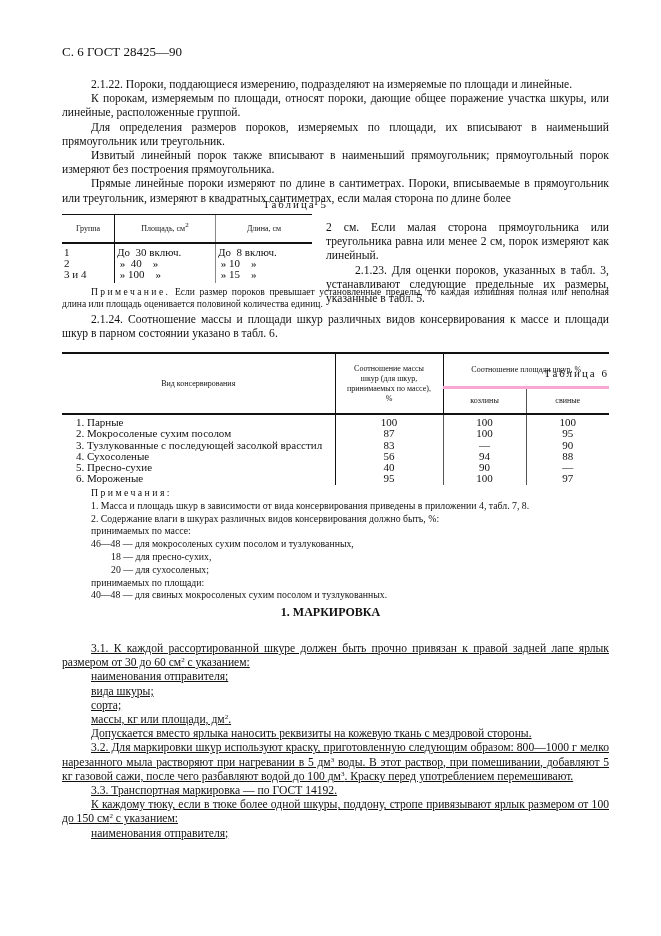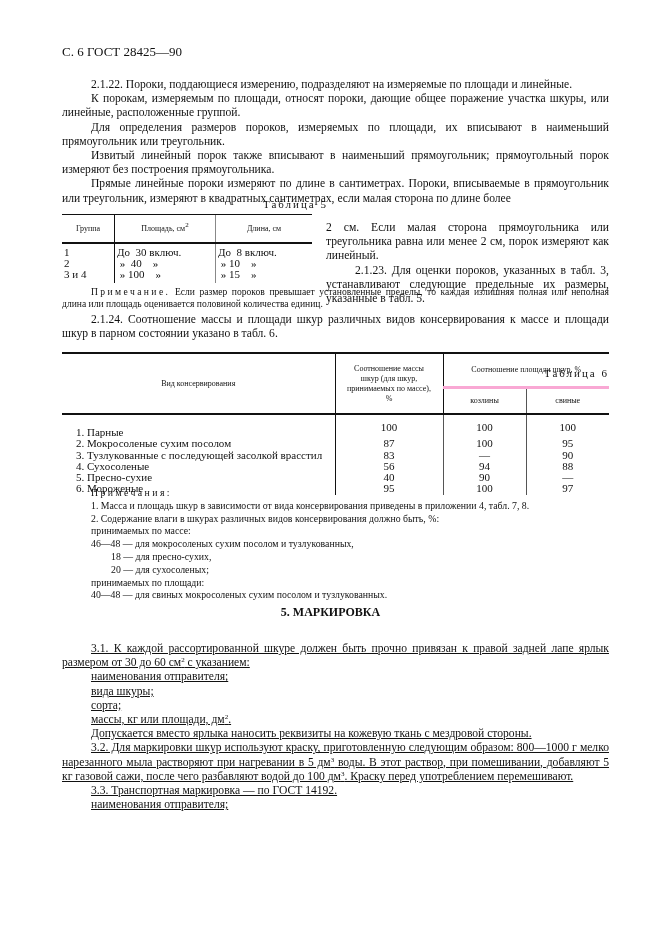--- a/index.html
+++ b/index.html
@@ -107,21 +107,21 @@
       <th rowspan="2" class="hb vl" style="padding:2px 10px">Соотношение массы шкур (для шкур, принимаемых по массе), %</th>
       <th colspan="2" class="vl" style="height:32px;border-bottom:3px solid #f9a8d4;padding:0 10px">Соотношение площади шкур, %</th>
     </tr>
     <tr>
       <th class="hb vl" style="height:22px">козлины</th>
       <th class="hb vl1">свиные</th>
     </tr>
   </thead>
   <tbody>
     <tr>
-        <td class="name" style="padding-top:12px">1. Парные</td>
+        <td class="name" style="padding-top:2px">1. Парные</td>
         <td class="num vl" style="padding-top:2px">100</td>
         <td class="num vl1" style="padding-top:2px">100</td>
         <td class="num vl1" style="padding-top:2px">100</td>
       </tr>
     <tr>
         <td class="name">2. Мокросоленые сухим посолом</td>
         <td class="num vl">87</td>
         <td class="num vl1">100</td>
         <td class="num vl1">95</td>
       </tr>
@@ -157,25 +157,26 @@
   <div class="ind">1. Масса и площадь шкур в зависимости от вида консервирования приведены в приложении 4, табл. 7, 8.</div>
   <div class="ind">2. Содержание влаги в шкурах различных видов консервирования должно быть, %:</div>
   <div class="ind">принимаемых по массе:</div>
   <div class="ind">46—48 — для мокросоленых сухим посолом и тузлукованных,</div>
   <div style="padding-left:49px">18 — для пресно-сухих,</div>
   <div style="padding-left:49px">20 — для сухосоленых;</div>
   <div class="ind">принимаемых по площади:</div>
   <div class="ind">40—48 — для свиных мокросоленых сухим посолом и тузлукованных.</div>
 </div>
 
-<div class="section-title">5. МАРКИРОВКА</div>
+<div class="section-title">1. МАРКИРОВКА</div>
 
 <div class="text" style="top:642px;text-decoration:underline;">
   <p class="p ind"><span>3.1. К каждой рассортированной шкуре должен быть прочно привязан к правой задней лапе ярлык размером от 30 до 60 см</span><sup>2</sup><span> с указанием:</span></p>
   <p class="p ind2">наименования отправителя;</p>
   <p class="p ind2">вида шкуры;</p>
   <p class="p ind2">сорта;</p>
   <p class="p ind2"><span>массы, кг или площади, дм</span><sup>2</sup><span>.</span></p>
   <p class="p ind">Допускается вместо ярлыка наносить реквизиты на кожевую ткань с мездровой стороны.</p>
   <p class="p ind"><span>3.2. Для маркировки шкур используют краску, приготовленную следующим образом: 800—1000 г мелко нарезанного мыла растворяют при нагревании в 5 дм</span><sup>3</sup><span> воды. В этот раствор, при помешивании, добавляют 5 кг газовой сажи, после чего разбавляют водой до 100 дм</span><sup>3</sup><span>. Краску перед употреблением перемешивают.</span></p>
   <p class="p ind">3.3. Транспортная маркировка — по ГОСТ 14192.</p>
+  <p class="p ind"><span>К каждому тюку, если в тюке более одной шкуры, поддону, стропе привязывают ярлык размером от 100 до 150 см</span><sup>2</sup><span> с указанием:</span></p>
   <p class="p ind2">наименования отправителя;</p>
 </div>
 
 </body></html>

